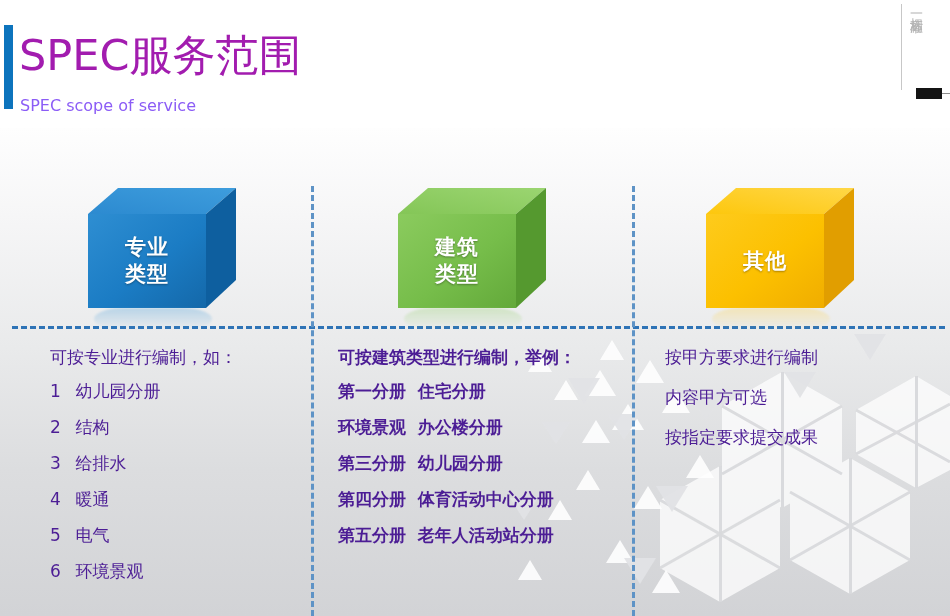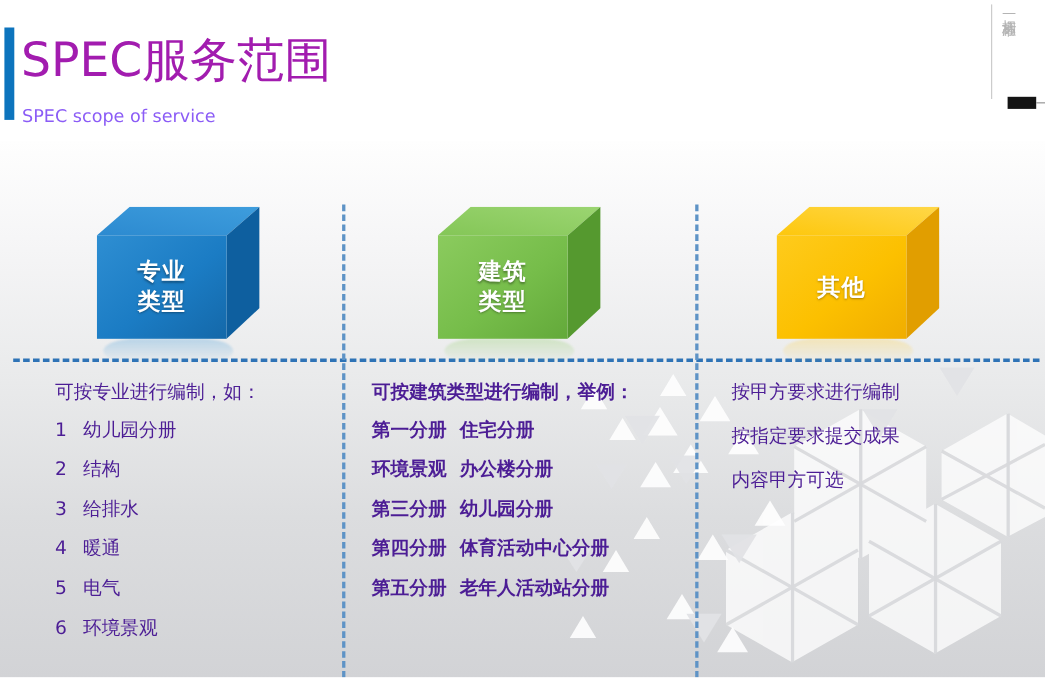--- a/index.html
+++ b/index.html
@@ -371,20 +371,20 @@
       <span>第五分册</span>
       &nbsp;<span>老年人活动站分册</span>
     </div>
   </div>
 
   <div class="col" id="col-3">
     <div class="col-item">
       <span>按甲方要求进行编制</span>
     </div>
     <div class="col-item">
+      <span>内容甲方可选</span>
+    </div>
+    <div class="col-item">
       <span>按指定要求提交成果</span>
     </div>
-    <div class="col-item">
-      <span>内容甲方可选</span>
-    </div>
   </div>
 
 </div>
 
 </body></html>

